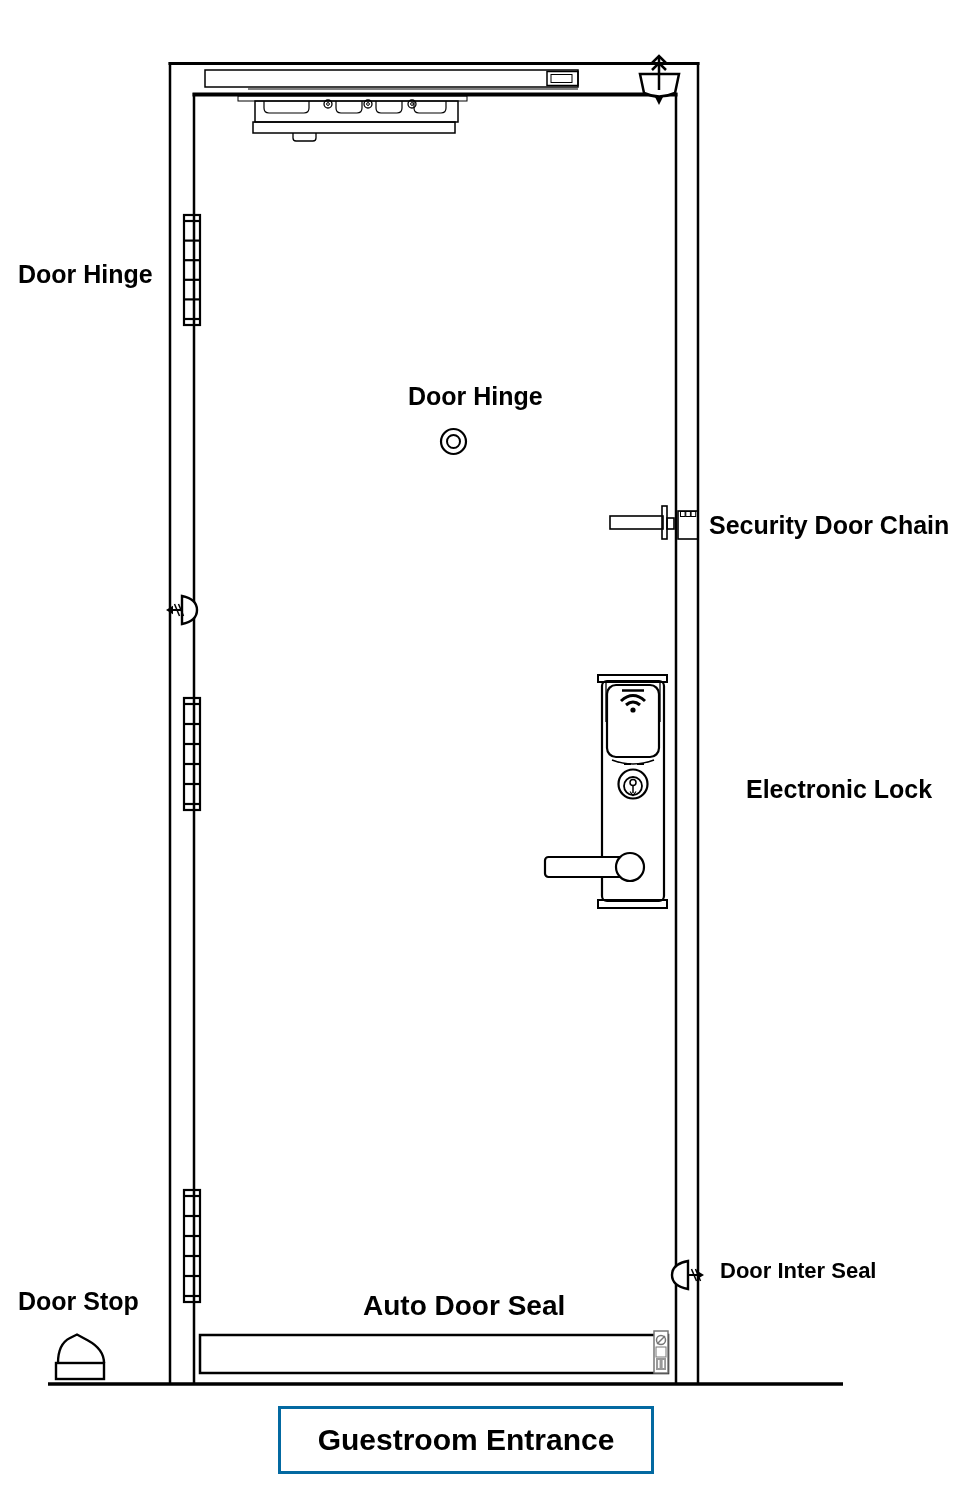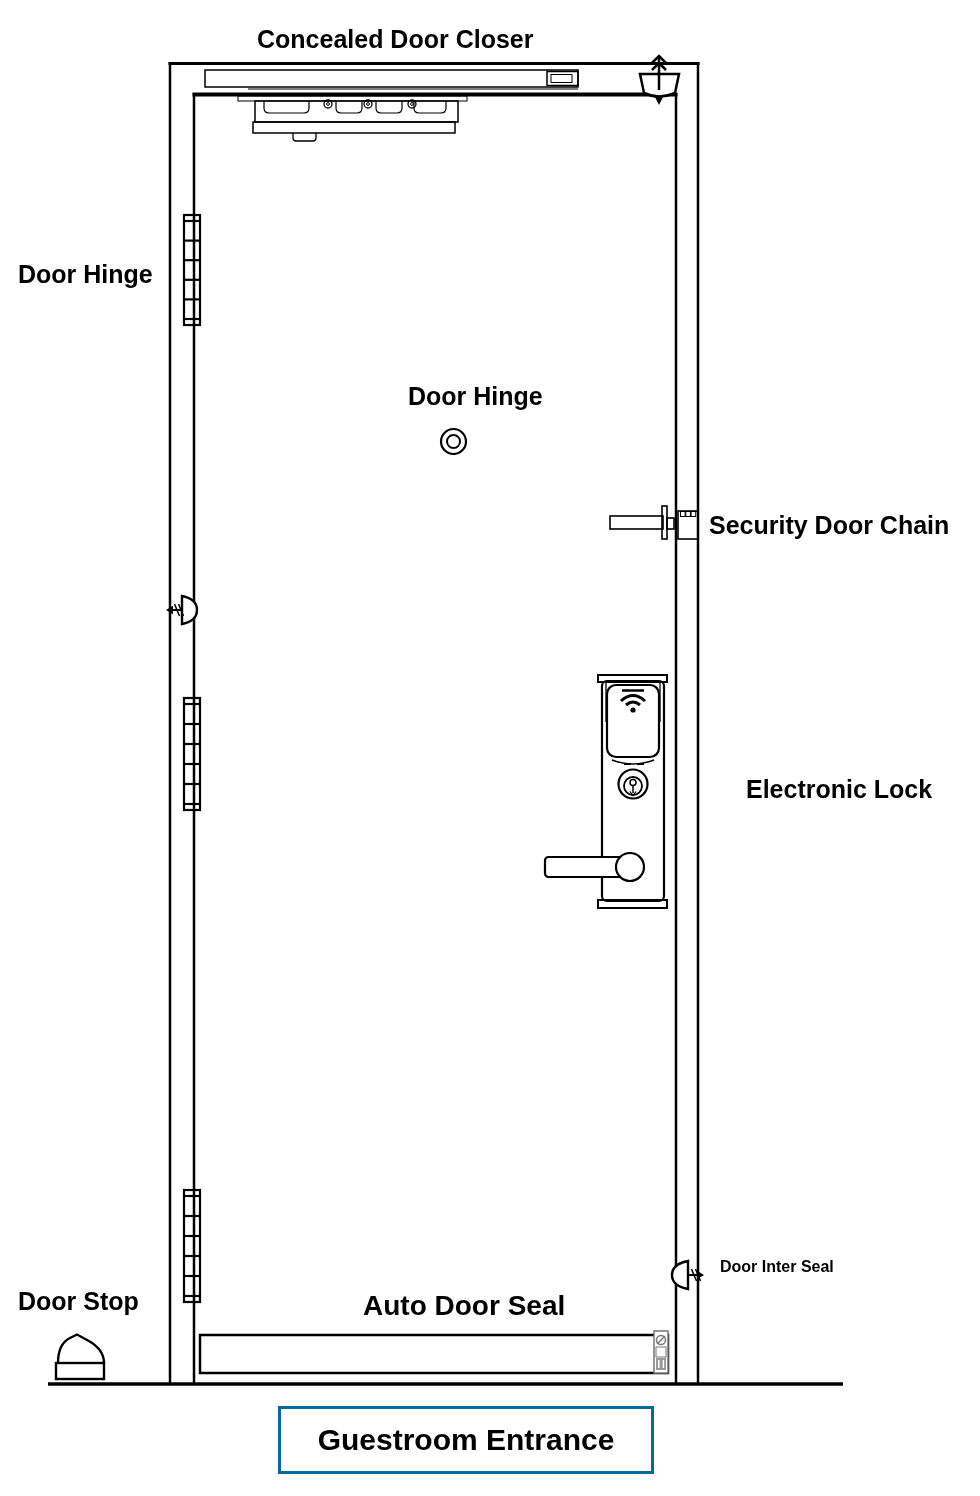--- a/index.html
+++ b/index.html
@@ -182,31 +182,30 @@
         <line x1="663.4" y1="1360" x2="663.4" y2="1368" stroke="#fff" stroke-width="1.5"></line>
       </g>
     </g>
 
     <g stroke-width="2.4">
       <path d="M58,1363 C58,1350 62,1342 70,1338 L77,1334.5 L88,1340.5 C98,1346 104,1353 104,1363"></path>
       <rect x="56" y="1363" width="48" height="16"></rect>
     </g>
   </svg>
 
-  <div class="label" style="left:257px; top:26px;">Concealed Door Closer</div>
 
   <div class="label" style="left:18px; top:261px;">Door Hinge</div>
 
   <div class="label" style="left:408px; top:383px;">Door Hinge</div>
 
   <div class="label" style="left:709px; top:512px;">Security Door Chain</div>
 
   <div class="label" style="left:746px; top:776px;">Electronic Lock</div>
 
-  <div class="label" style="left:720px; top:1259px; font-size:16px;">Door Inter Seal</div>
+  <div class="label" style="left:720px; top:1259px; font-size:22px;">Door Inter Seal</div>
 
   <div class="label" style="left:363px; top:1291px; font-size:28px;">Auto Door Seal</div>
 
   <div class="label" style="left:18px; top:1288px;">Door Stop</div>
 
   <div class="title-box">
     <span>Guestroom Entrance</span>
   </div>
 
 </div>

